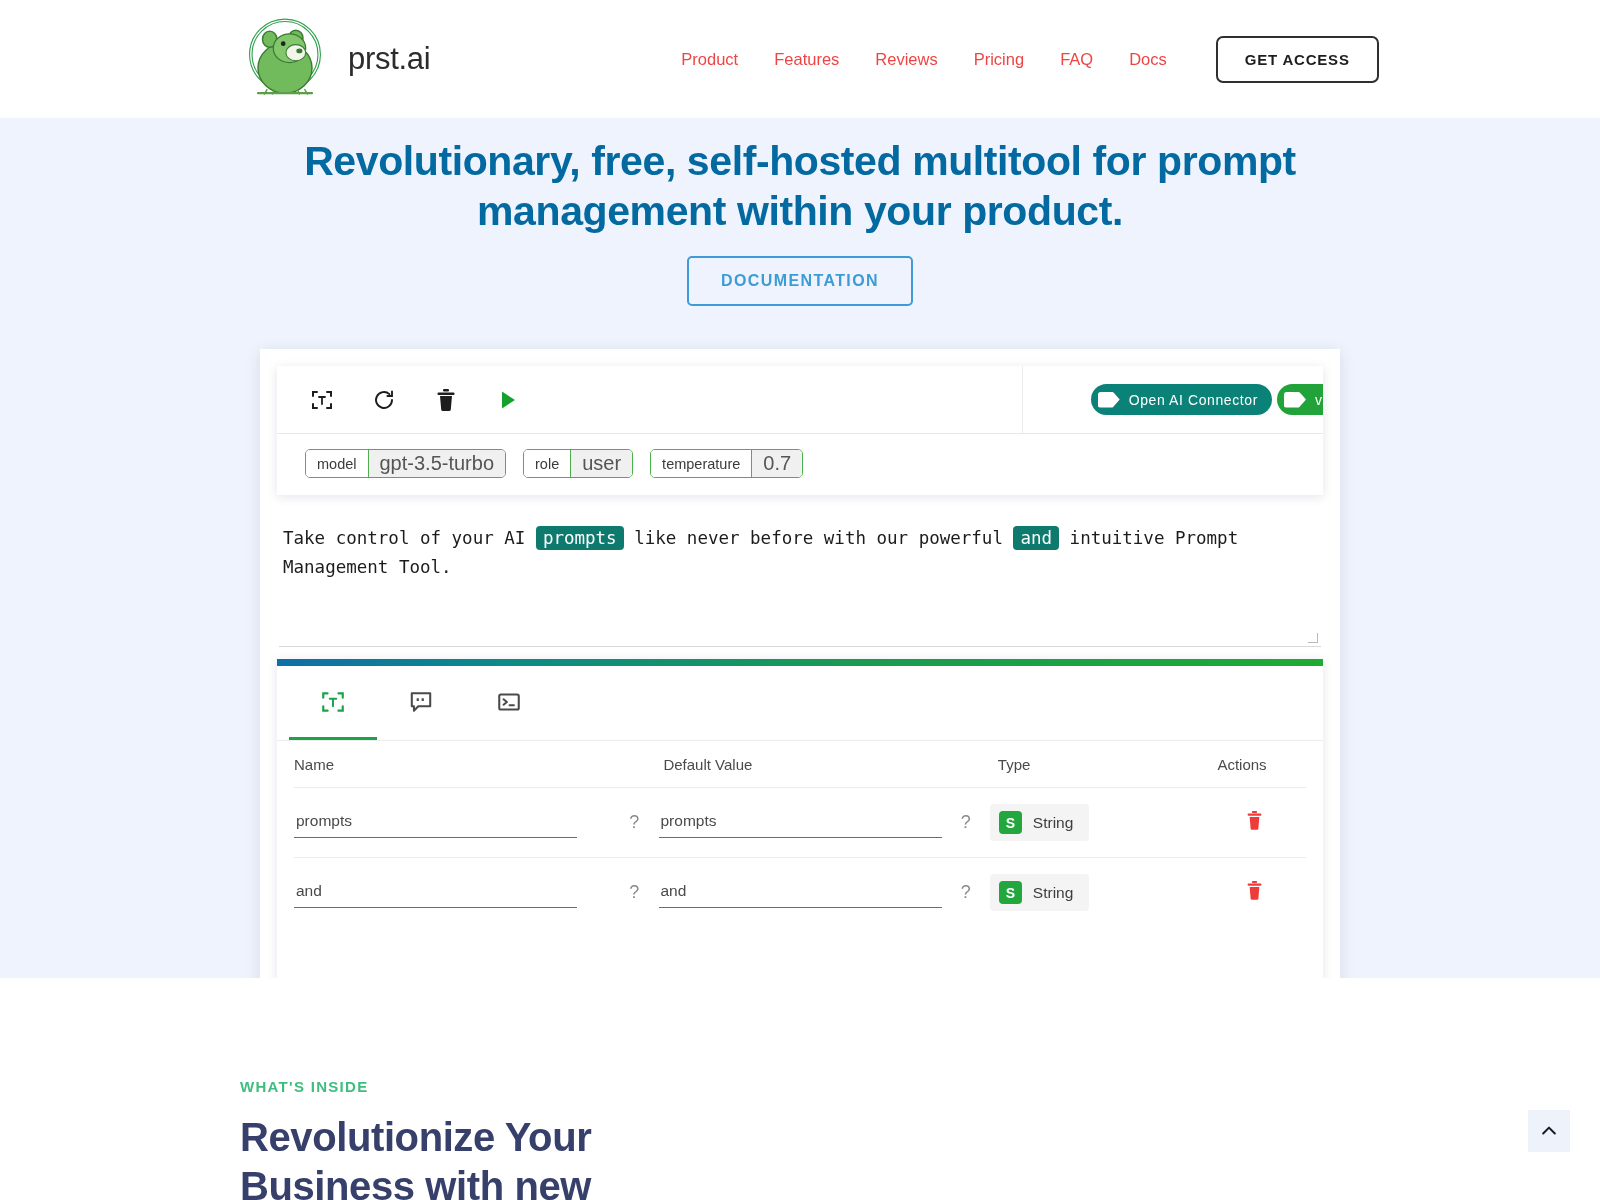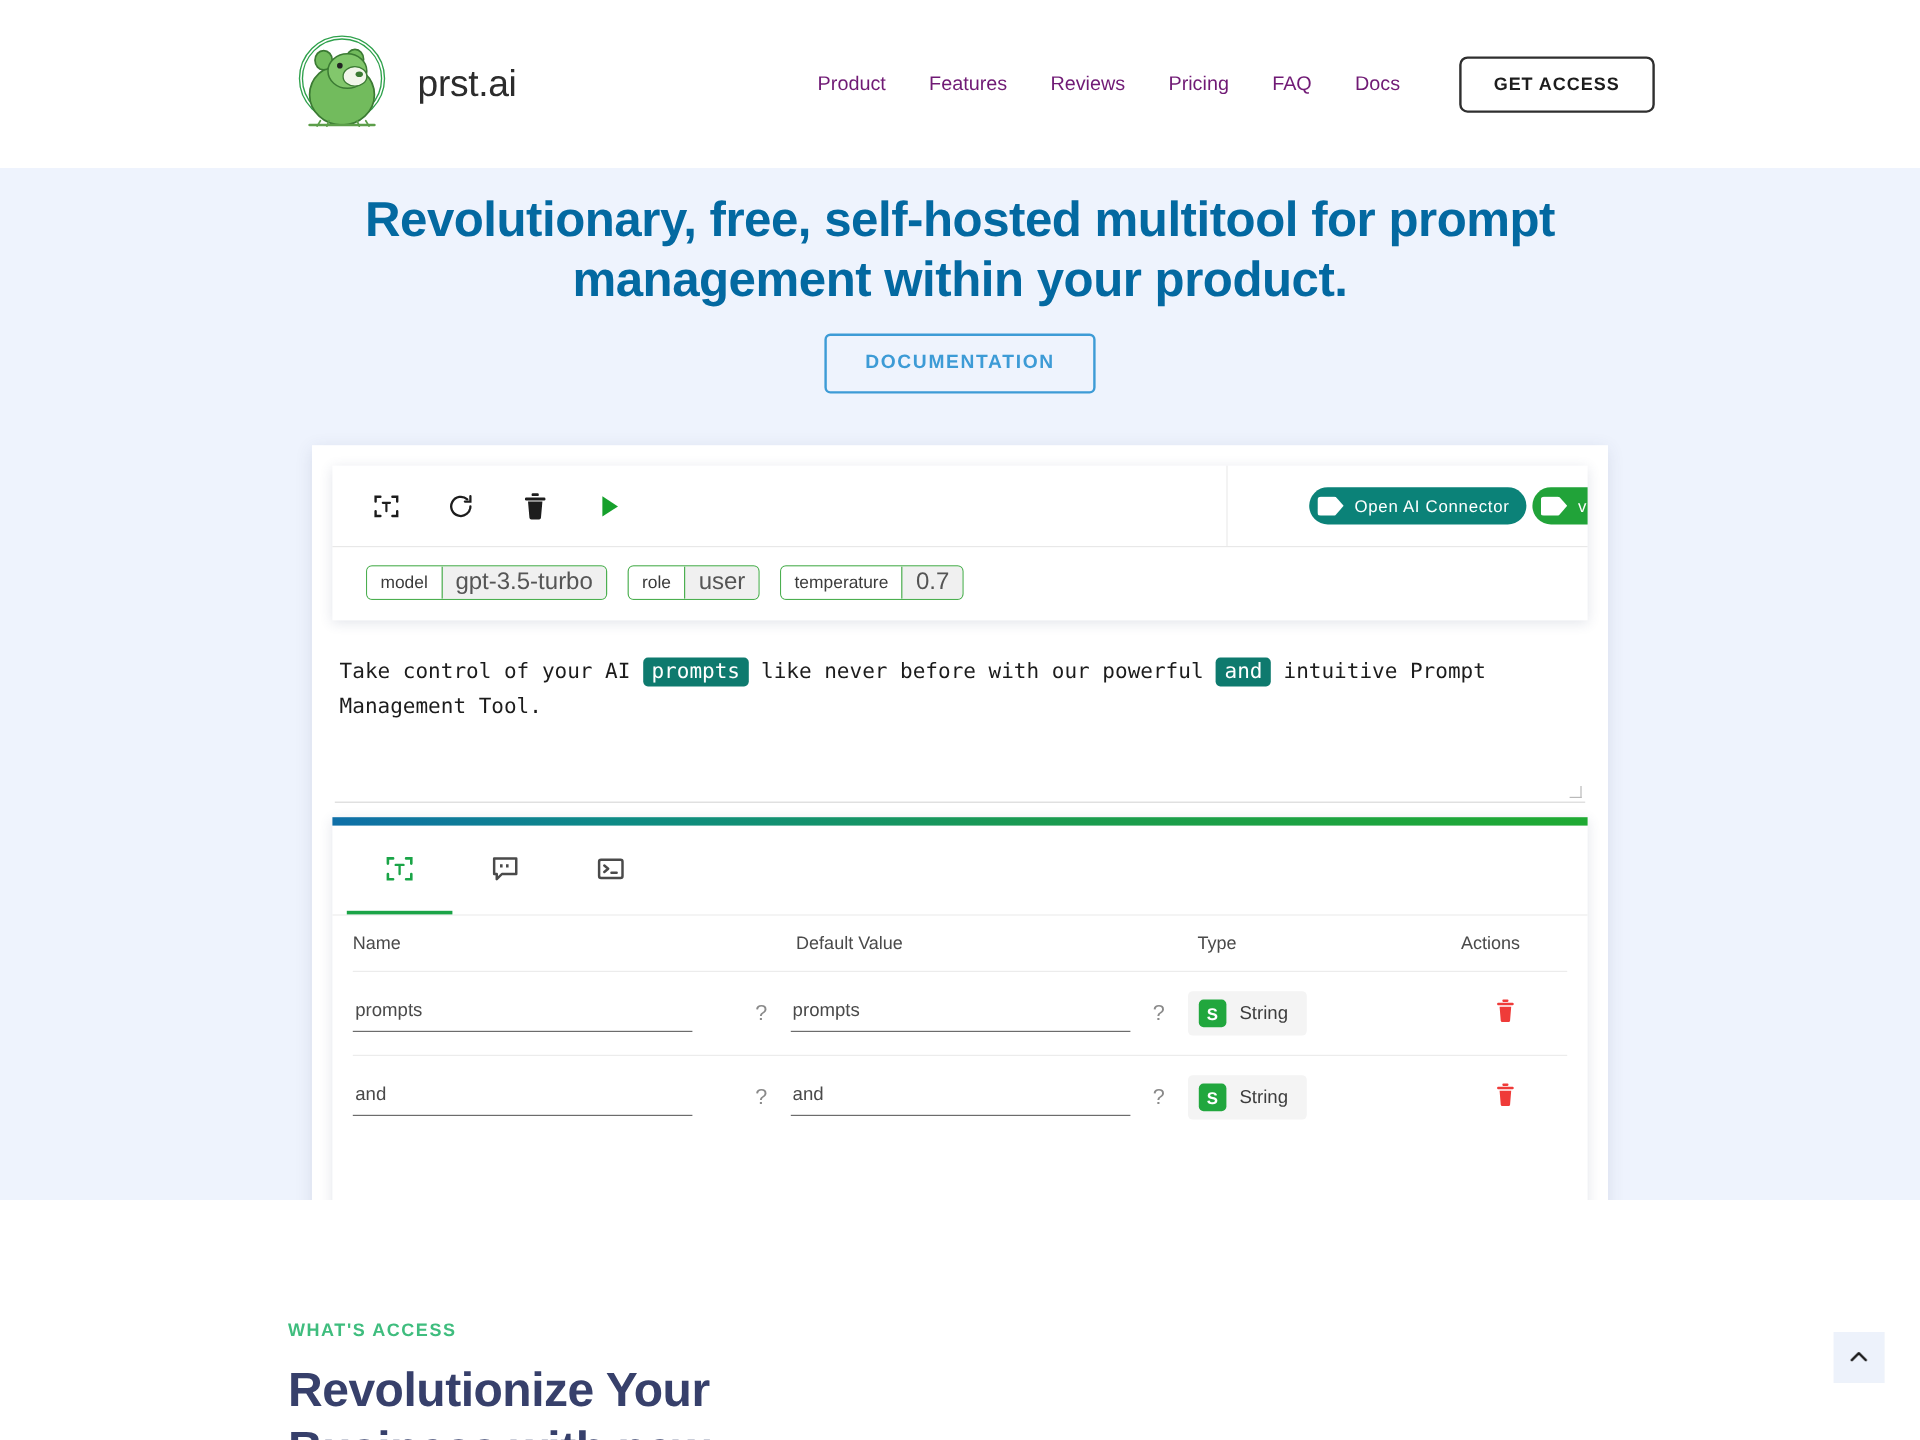--- a/index.html
+++ b/index.html
@@ -5,21 +5,21 @@
   * { box-sizing: border-box; margin: 0; padding: 0; }
   html, body {
     width: 1600px; height: 1200px;
     overflow: hidden;
     font-family: "Liberation Sans", sans-serif;
     background: #ffffff;
   }
 
   
   .site-header {
-    height: 140px;
+    height: 118px;
     background: #ffffff;
     display: flex;
     align-items: center;
     position: relative;
     z-index: 5;
   }
   .brand {
     display: flex;
     align-items: center;
     gap: 18px;
@@ -32,21 +32,21 @@
     letter-spacing: -0.3px;
   }
   .nav {
     display: flex;
     align-items: center;
     gap: 30px;
     margin-left: 248px;
   }
   .nav-link {
     font-size: 16.5px;
-    color: #701a75;
+    color: #ef4444;
     text-decoration: none;
     padding: 6px 3px;
     white-space: nowrap;
   }
   .nav-cta {
     margin-left: 16px;
     border: 2px solid #2f2f2f;
     border-radius: 7px;
     padding: 13px 27px;
     font-size: 15px;
@@ -544,21 +544,21 @@
           </div>
         </div>
 
         <div class="vars-spacer"></div>
       </div>
     </div>
   </div>
 </div>
 
 <div class="lower">
-  <div class="eyebrow">WHAT'S ACCESS</div>
+  <div class="eyebrow">WHAT'S INSIDE</div>
   <div class="lower-title">Revolutionize Your Business with new</div>
 </div>
 
 <div class="scroll-top">
   <svg width="20" height="20" viewBox="0 0 24 24" fill="none" stroke="#1b1b1b" stroke-width="2.4" stroke-linecap="round" stroke-linejoin="round">
     <path d="M5 15l7-7 7 7"></path>
   </svg>
 </div>
 
 </body></html>

